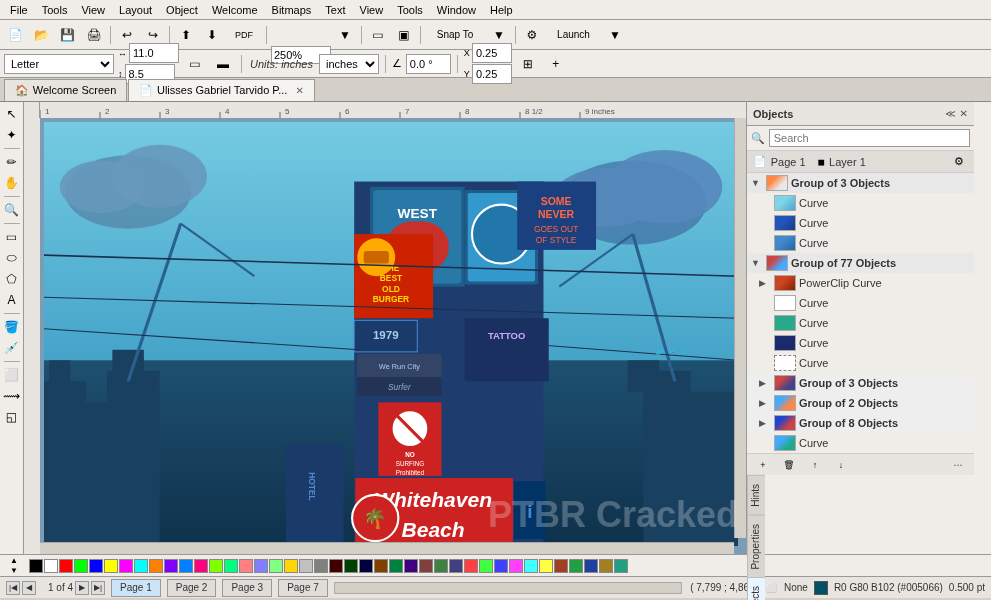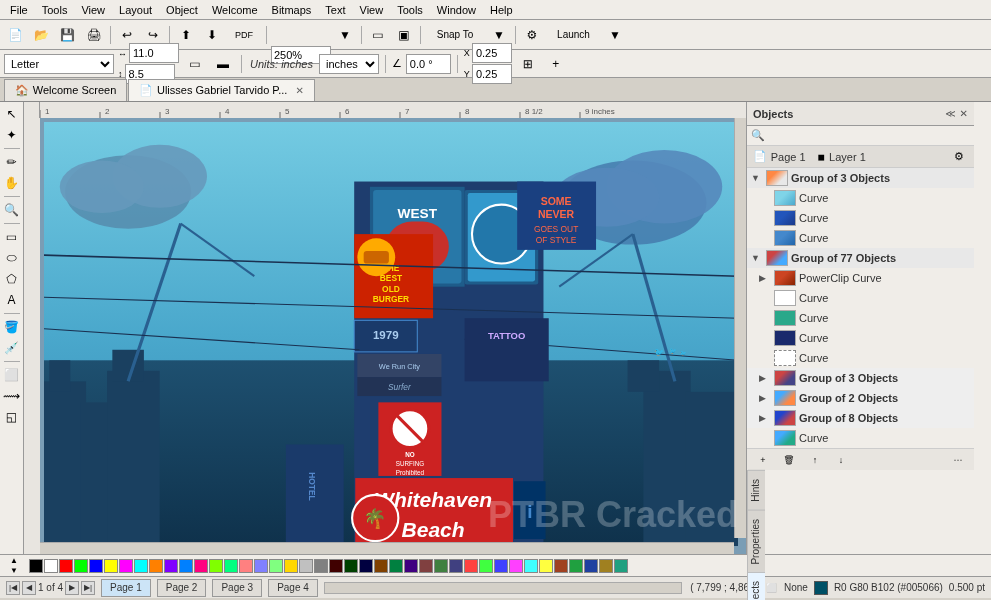--- a/index.html
+++ b/index.html
@@ -377,20 +377,21 @@
       <div class="panel-header">
         <span class="panel-title">Objects</span>
         <div class="panel-icons">
           <span class="panel-icon">≪</span>
           <span class="panel-icon">✕</span>
         </div>
       </div>
 
       <div class="search-box">
         <span style="font-size:11px;">🔍</span>
+        <input class="search-input" placeholder="Search" style="">
       </div>
 
       <div class="page-layer-row">
         <span style="font-size:11px;">📄</span>
         <span class="page-label">Page 1</span>
         <span style="font-size:9px;margin-left:8px;">◼</span>
         <span class="layer-label">Layer 1</span>
         <div class="gear-btn">⚙</div>
       </div>
 
@@ -560,28 +561,28 @@
       <div class="color-swatch" title="#A08020" style="background: rgb(160, 128, 32);"></div>
       <div class="color-swatch" title="#20A080" style="background: rgb(32, 160, 128);"></div>
     </div>
 </div>
 
 <div class="statusbar">
   <div class="status-left">
     <div class="page-nav">
       <div class="page-btn">|◀</div>
       <div class="page-btn">◀</div>
-      <span style="font-size:10px;">1 of 4</span>
+      <span style="font-size:10px;margin-left:10px;">1 of 4</span>
       <div class="page-btn">▶</div>
       <div class="page-btn">▶|</div>
     </div>
     <div class="page-tab active">Page 1</div>
     <div class="page-tab">Page 2</div>
     <div class="page-tab">Page 3</div>
-    <div class="page-tab">Page 4</div>
+    <div class="page-tab">Page 7</div>
     <div class="scroll-h"></div>
   </div>
   <div class="status-right">
     <span>( 7,799 ; 4,866 )</span>
     <span style="font-size:9px;">⬜</span>
     <span>None</span>
     <div style="width:14px;height:14px;background:#005066;border:1px solid #555;"></div>
     <span>R0 G80 B102 (#005066)</span>
     <span>0.500 pt</span>
   </div>

